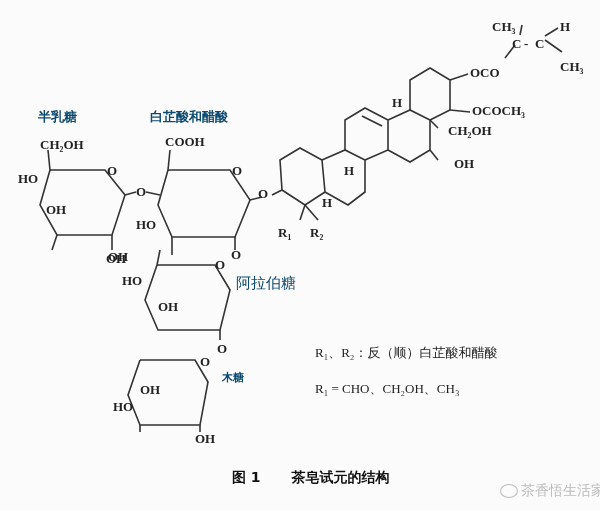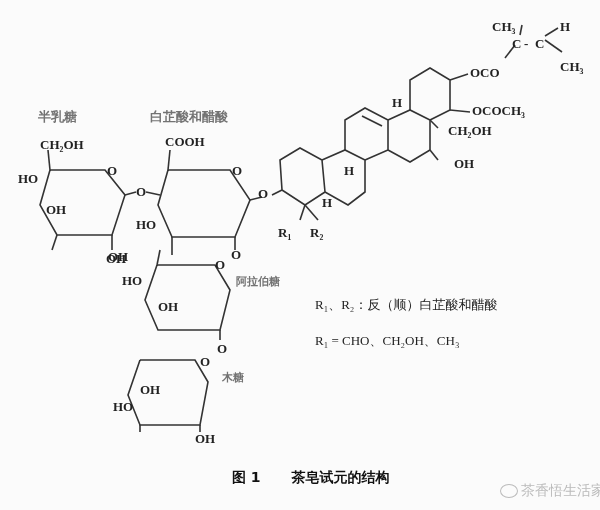--- a/index.html
+++ b/index.html
@@ -1,20 +1,20 @@
 <!DOCTYPE html>
 <html><head>
 <meta charset="utf-8">
 <style>
   html, body { margin:0; padding:0; background:#ffffff; }
   .canvas { position:relative; width:600px; height:510px; background:#fbfbfb; overflow:hidden; font-family:"DejaVu Serif", serif; color:#1a1a1a; }
   svg { position:absolute; left:0; top:0; }
   .lbl { position:absolute; font-size:13px; line-height:14px; white-space:nowrap; font-family:"Liberation Serif", serif; font-weight:bold; color:#222; }
-  .cn { position:absolute; font-size:14px; white-space:nowrap; font-family:"DejaVu Sans", sans-serif; color:#737373;text-align:center; }
-  .note { position:absolute; font-size:13px; white-space:nowrap; font-family:"Liberation Serif", serif; color:#222; }
+  .cn { position:absolute; font-size:14px; white-space:nowrap; font-family:"DejaVu Sans", sans-serif; color:#0c4a6e;text-align:center; }
+  .note { position:absolute; font-size:13px; white-space:nowrap; font-family:"Liberation Serif", serif; color:#222;margin-top:48px; }
   .caption { position:absolute; left:232px; top:469px; font-size:14px; font-weight:bold; font-family:"DejaVu Sans", sans-serif; color:#111; white-space:nowrap; }
   .caption .num { margin-right:26px; }
   .wm { position:absolute; left:500px; top:482px; font-size:14px; color:#bbb; font-family:"DejaVu Sans", sans-serif; white-space:nowrap; }
   .wm .ico { display:inline-block; width:16px; height:12px; border:1.5px solid #bbb; border-radius:50%; margin-right:3px; vertical-align:middle; }
 </style>
 </head>
 <body>
 
 <div class="canvas">
 
@@ -62,21 +62,21 @@
     <line x1="305" y1="205" x2="318" y2="220"></line>
 
     <line x1="505" y1="58" x2="515" y2="45"></line>
     <line x1="520" y1="35" x2="522" y2="25"></line>
     <line x1="545" y1="36" x2="558" y2="28"></line>
     <line x1="545" y1="40" x2="562" y2="52"></line>
   </svg>
 
   <span class="cn" style="left:38px;top:108px;font-size:13px;font-weight:bold">半乳糖</span>
   <span class="cn" style="left:150px;top:108px;font-size:13px;font-weight:bold">白芷酸和醋酸</span>
-  <span class="cn" style="left:236px;top:274px;font-size:11px;font-weight:bold">阿拉伯糖</span>
+  <span class="cn" style="left:236px;top:274px;font-size:15px;font-weight:normal">阿拉伯糖</span>
   <span class="cn" style="left:222px;top:370px;font-size:11px;font-weight:bold">木糖</span>
 
   <span class="lbl" style="left:40px;top:138px">CH₂OH</span>
   <span class="lbl" style="left:18px;top:172px">HO</span>
   <span class="lbl" style="left:46px;top:203px">OH</span>
   <span class="lbl" style="left:106px;top:252px">OH</span>
   <span class="lbl" style="left:107px;top:164px">O</span>
   <span class="lbl" style="left:136px;top:185px">O</span>
 
   <span class="lbl" style="left:165px;top:135px">COOH</span>

